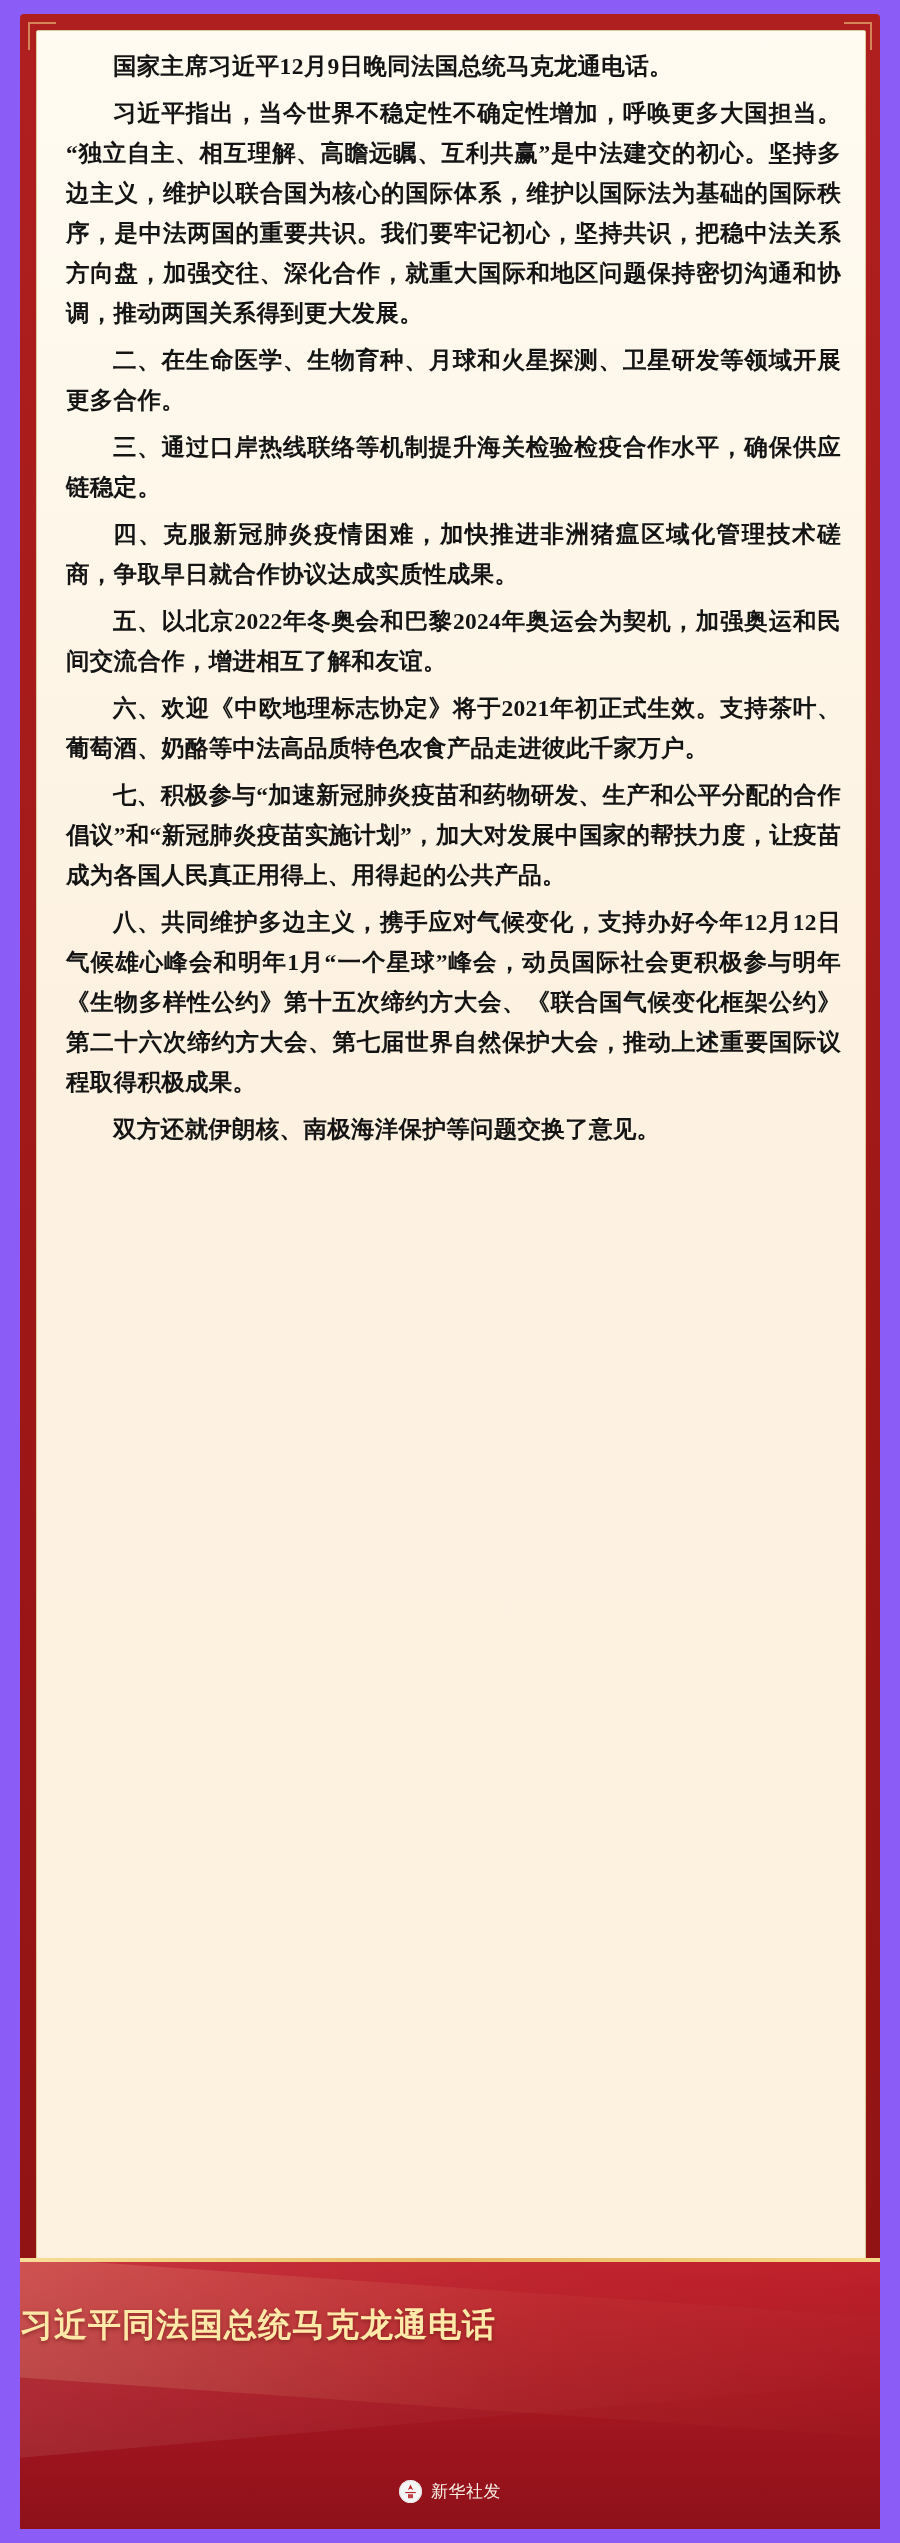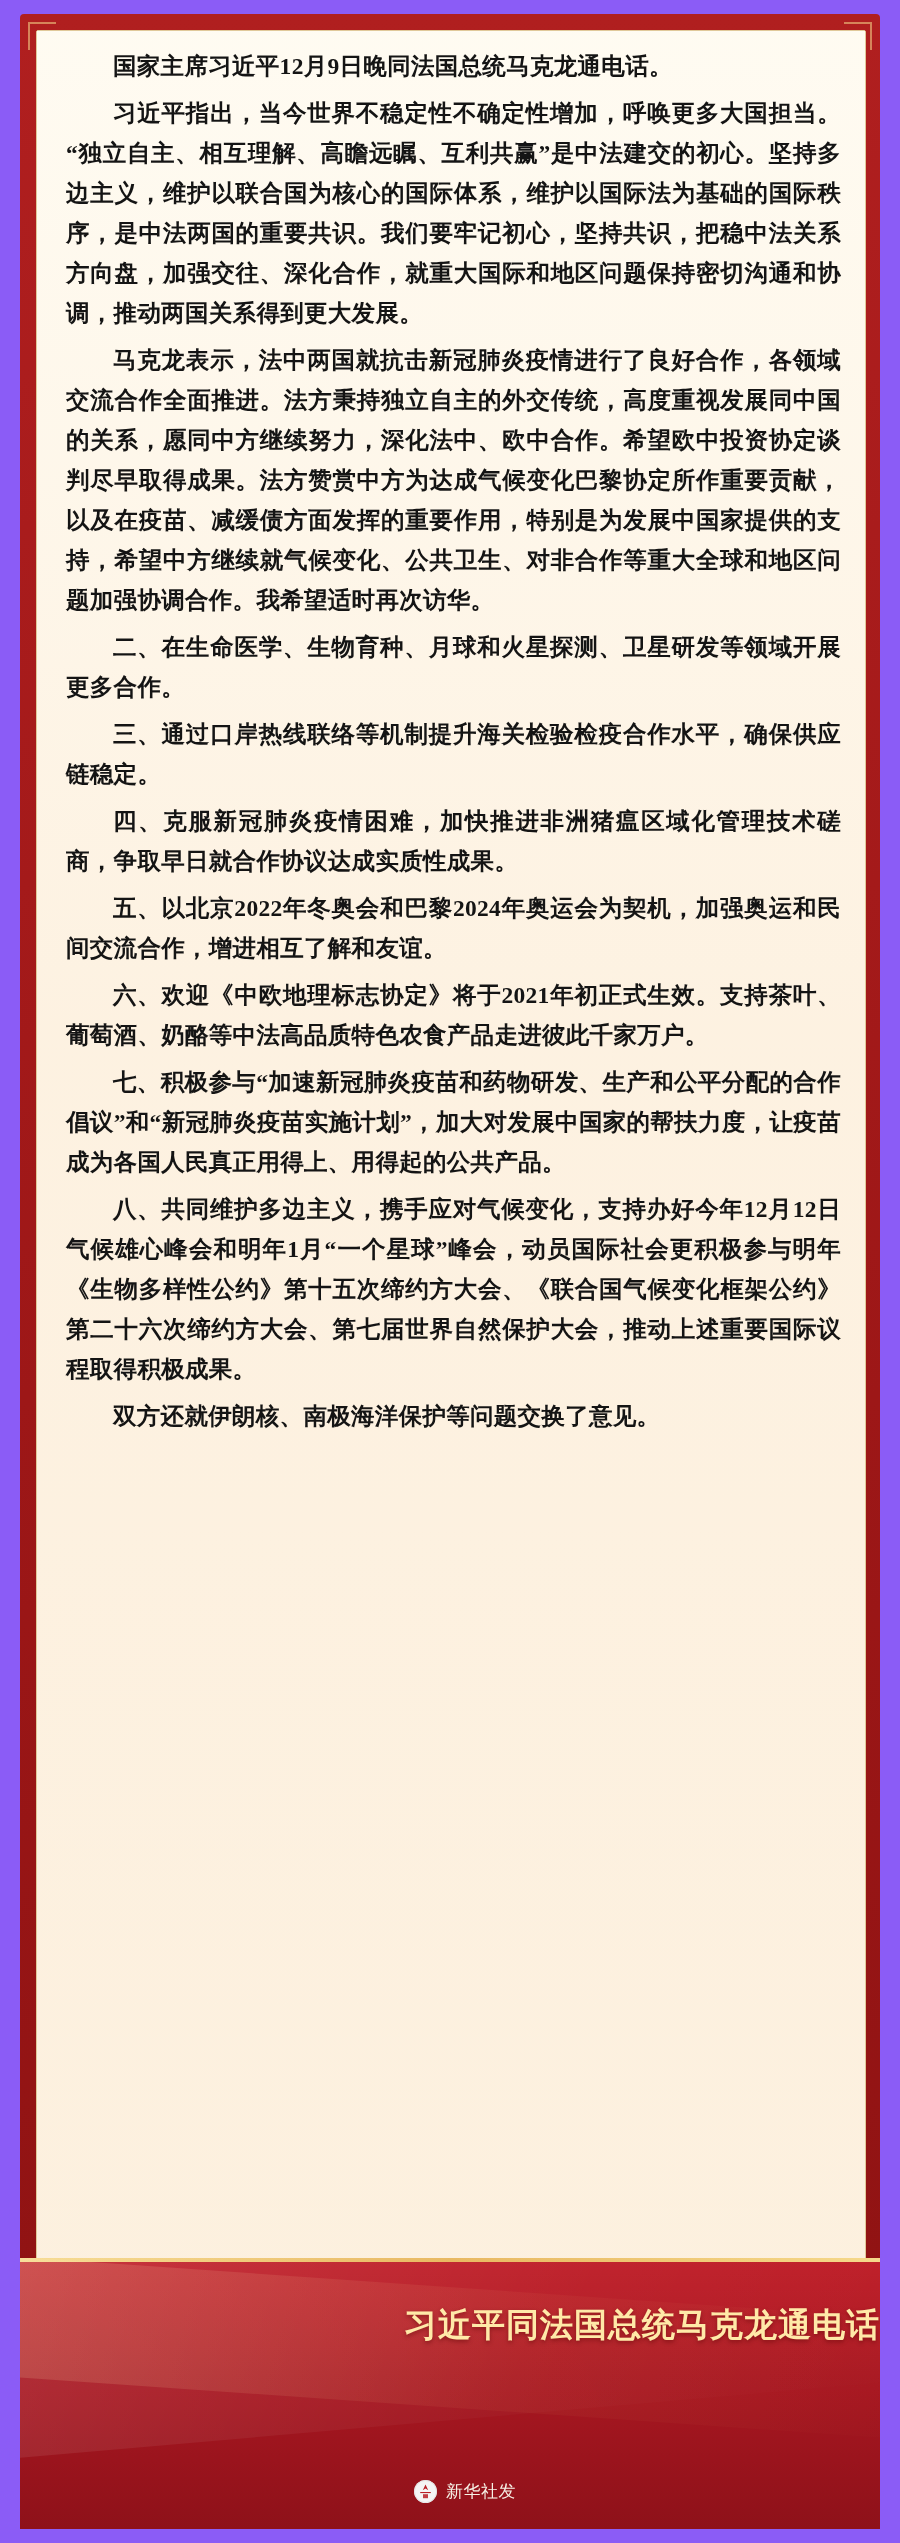--- a/index.html
+++ b/index.html
@@ -102,21 +102,21 @@
   .banner-top-gold {
     position: absolute;
     left: 0; top: 0; width: 100%; height: 4px;
     background: linear-gradient(90deg, #f6d98a 0%, #e8b65c 50%, #f6d98a 100%);
   }
   .banner-text {
     position: absolute;
     left: 0;
     top: 42px;
     width: 100%;
-    text-align: right;
+    text-align: left;
     color: #ffe9a8;
     font-weight: 700;
     font-family: "Liberation Serif", "DejaVu Serif", serif;
   }
   .banner-line1 {
     font-size: 33px;
     line-height: 50px;
     letter-spacing: 1px;
     text-shadow: 0 2px 4px rgba(80,0,0,0.45);
   }
@@ -124,21 +124,21 @@
     font-size: 33px;
     line-height: 50px;
     letter-spacing: 1px;
     margin-top: 8px;
     text-shadow: 0 2px 4px rgba(80,0,0,0.45);
   }
 
   
   .source-row {
     position: absolute;
-    left: 15px;
+    left: 0;
     bottom: 26px;
     width: 100%;
     display: flex;
     align-items: center;
     justify-content: center;
     gap: 9px;
   }
   .source-mark {
     width: 23px;
     height: 23px;
@@ -181,21 +181,20 @@
     <div class="corner br"></div>
   </div>
 
   <div class="frame-inner">
     <div class="paper-tint"></div>
   </div>
 
   <div class="article">
     <p class="para indent">国家主席习近平12月9日晚同法国总统马克龙通电话。</p>
     <p class="para indent">习近平指出，当今世界不稳定性不确定性增加，呼唤更多大国担当。“独立自主、相互理解、高瞻远瞩、互利共赢”是中法建交的初心。坚持多边主义，维护以联合国为核心的国际体系，维护以国际法为基础的国际秩序，是中法两国的重要共识。我们要牢记初心，坚持共识，把稳中法关系方向盘，加强交往、深化合作，就重大国际和地区问题保持密切沟通和协调，推动两国关系得到更大发展。</p>
-    <p class="para indent">马克龙表示，法中两国就抗击新冠肺炎疫情进行了良好合作，各领域交流合作全面推进。法方秉持独立自主的外交传统，高度重视发展同中国的关系，愿同中方继续努力，深化法中、欧中合作。希望欧中投资协定谈判尽早取得成果。法方赞赏中方为达成气候变化巴黎协定所作重要贡献，以及在疫苗、减缓债方面发挥的重要作用，特别是为发展中国家提供的支持，希望中方继续就气候变化、公共卫生、对非合作等重大全球和地区问题加强协调合作。我希望适时再次访华。</p>
     <p class="para indent">二、在生命医学、生物育种、月球和火星探测、卫星研发等领域开展更多合作。</p>
     <p class="para indent">三、通过口岸热线联络等机制提升海关检验检疫合作水平，确保供应链稳定。</p>
     <p class="para indent">四、克服新冠肺炎疫情困难，加快推进非洲猪瘟区域化管理技术磋商，争取早日就合作协议达成实质性成果。</p>
     <p class="para indent">五、以北京2022年冬奥会和巴黎2024年奥运会为契机，加强奥运和民间交流合作，增进相互了解和友谊。</p>
     <p class="para indent">六、欢迎《中欧地理标志协定》将于2021年初正式生效。支持茶叶、葡萄酒、奶酪等中法高品质特色农食产品走进彼此千家万户。</p>
     <p class="para indent">七、积极参与“加速新冠肺炎疫苗和药物研发、生产和公平分配的合作倡议”和“新冠肺炎疫苗实施计划”，加大对发展中国家的帮扶力度，让疫苗成为各国人民真正用得上、用得起的公共产品。</p>
     <p class="para indent">八、共同维护多边主义，携手应对气候变化，支持办好今年12月12日气候雄心峰会和明年1月“一个星球”峰会，动员国际社会更积极参与明年《生物多样性公约》第十五次缔约方大会、《联合国气候变化框架公约》第二十六次缔约方大会、第七届世界自然保护大会，推动上述重要国际议程取得积极成果。</p>
     <p class="para indent">双方还就伊朗核、南极海洋保护等问题交换了意见。</p>
   </div>
 

